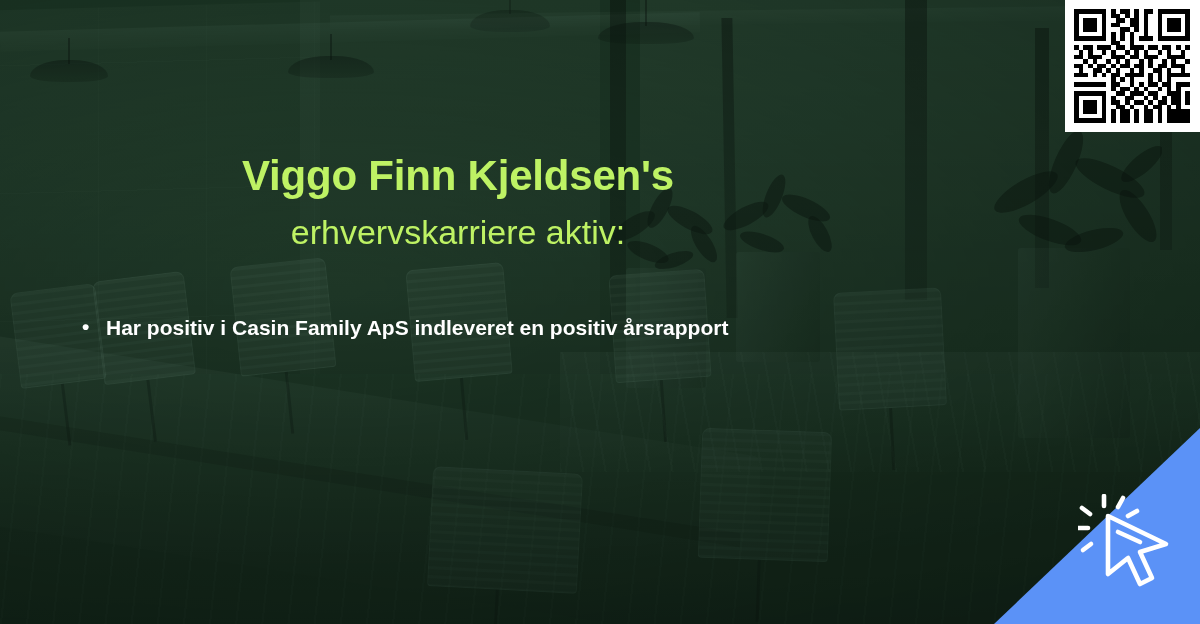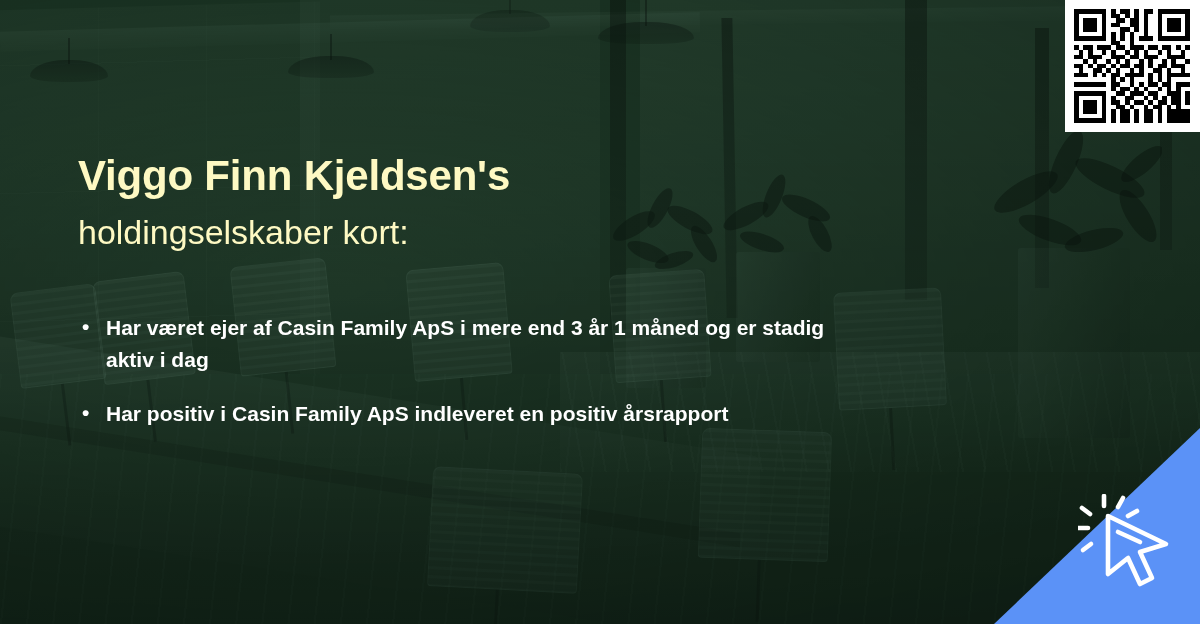--- a/index.html
+++ b/index.html
@@ -203,21 +203,22 @@
   .content {
     position: absolute;
     inset: 0;
   }
 
   .heading {
     position: absolute;
     left: 78px;
     top: 152px;
     width: 760px;
-    color: #fef9c3;
+    color: #bef264;
+    text-align: center;
   }
   .heading .name {
     font-size: 42px;
     font-weight: 700;
     letter-spacing: -0.2px;
     line-height: 1.14;
     white-space: nowrap;
   }
   .heading .sub {
     font-size: 34px;
@@ -1058,25 +1059,24 @@
           <i></i>
           <i></i>
           <i></i>
           <i></i>
           <i></i>
         </div>
     </div>
 
     <div class="heading">
       <div class="name">Viggo Finn Kjeldsen's</div>
-      <div class="sub">holdingselskaber kort:</div>
+      <div class="sub">erhvervskarriere aktiv:</div>
     </div>
 
     <ul class="bullets" id="bullets">
-        <li>Har været ejer af Casin Family ApS i mere end 3 år 1 måned og er stadig aktiv i dag</li>
         <li>Har positiv i Casin Family ApS indleveret en positiv årsrapport</li>
       </ul>
 
     <div class="corner"></div>
     <svg class="cursor" viewBox="0 0 104 104">
       <g fill="none" stroke="#ffffff" stroke-width="4.6" stroke-linecap="round" stroke-linejoin="round">
         <path d="M30 22 L88 50 L62 58 L74 84 L62 90 L50 64 L30 80 Z"></path>
         <line x1="40" y1="38" x2="62" y2="48"></line>
         <line x1="26" y1="12" x2="26" y2="2"></line>
         <line x1="12" y1="20" x2="4" y2="14"></line>

